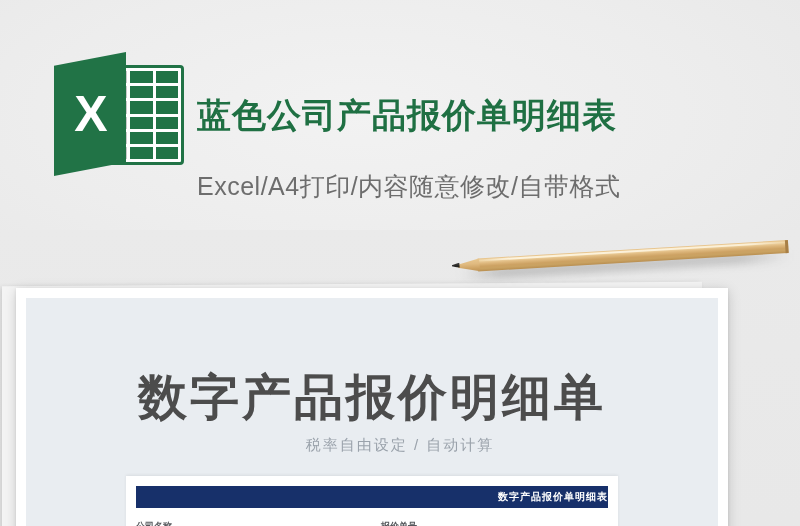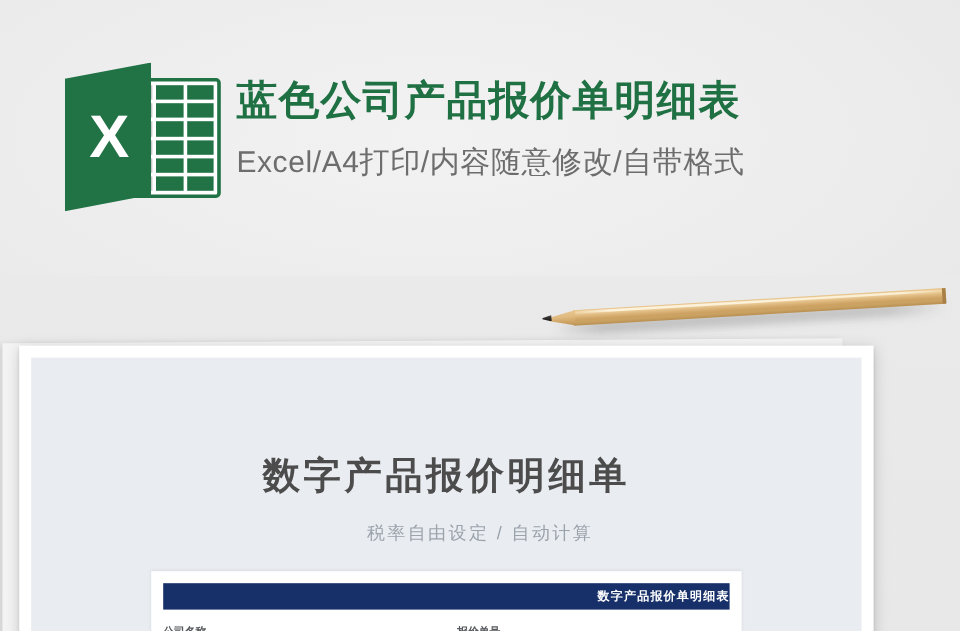--- a/index.html
+++ b/index.html
@@ -110,23 +110,24 @@
     top: 62px;
     width: 590px;
   }
   .main-title {
     color: #1f7043;
     font-size: 34px;
     font-weight: bold;
     letter-spacing: 1px;
     line-height: 44px;
     white-space: nowrap;
+    margin-top: 31px;
   }
   .sub-title {
-    margin-top: 12px;
+    margin-top: 32px;
     color: #6d6d6d;
     font-size: 25px;
     font-weight: normal;
     letter-spacing: 0.5px;
     line-height: 34px;
     white-space: nowrap;
   }
 
   
   .preview {
@@ -169,21 +170,21 @@
     background: #e9edf1;
   }
 
   .doc-title {
     position: absolute;
     left: 0;
     top: 74px;
     width: 100%;
     text-align: center;
     color: #4c4c4c;
-    font-size: 31px;
+    font-size: 49px;
     font-weight: bold;
     letter-spacing: 3px;
     line-height: 50px;
     white-space: nowrap;
   }
   .doc-sub {
     position: absolute;
     left: 0;
     top: 136px;
     width: 100%;

